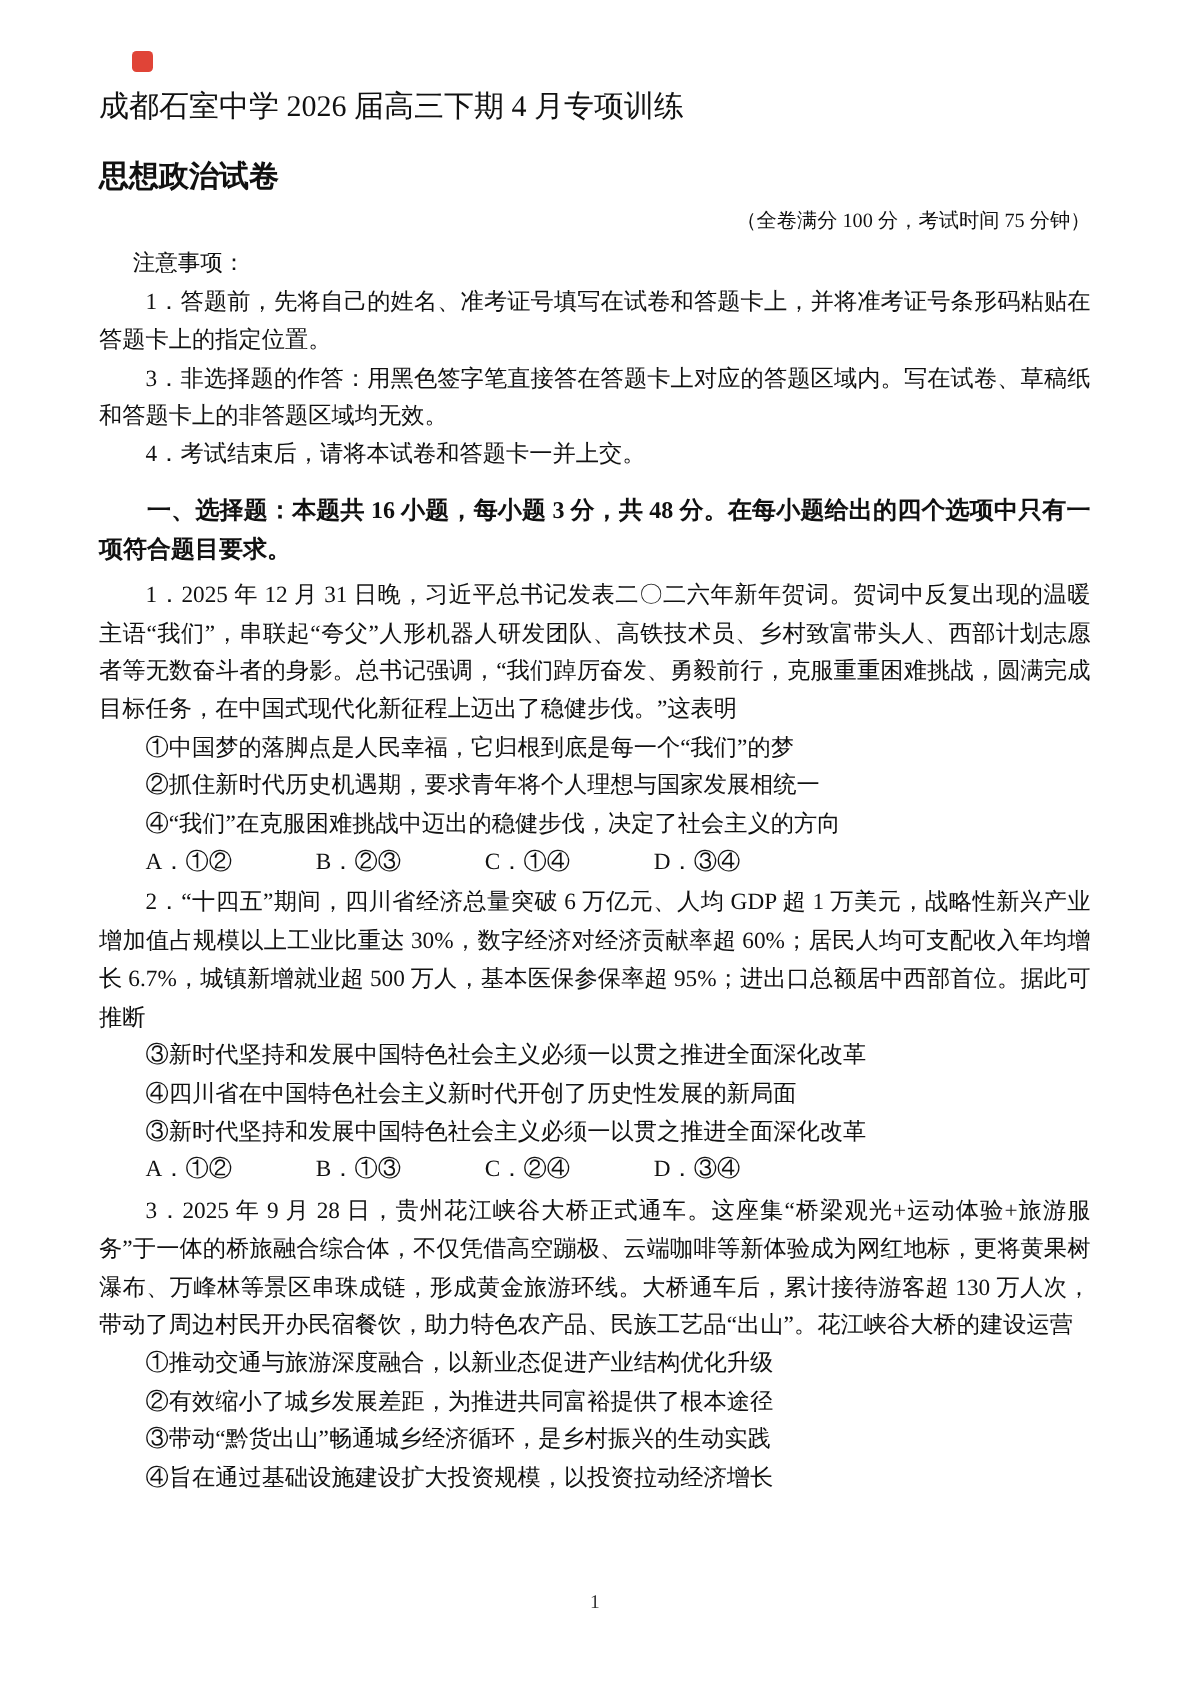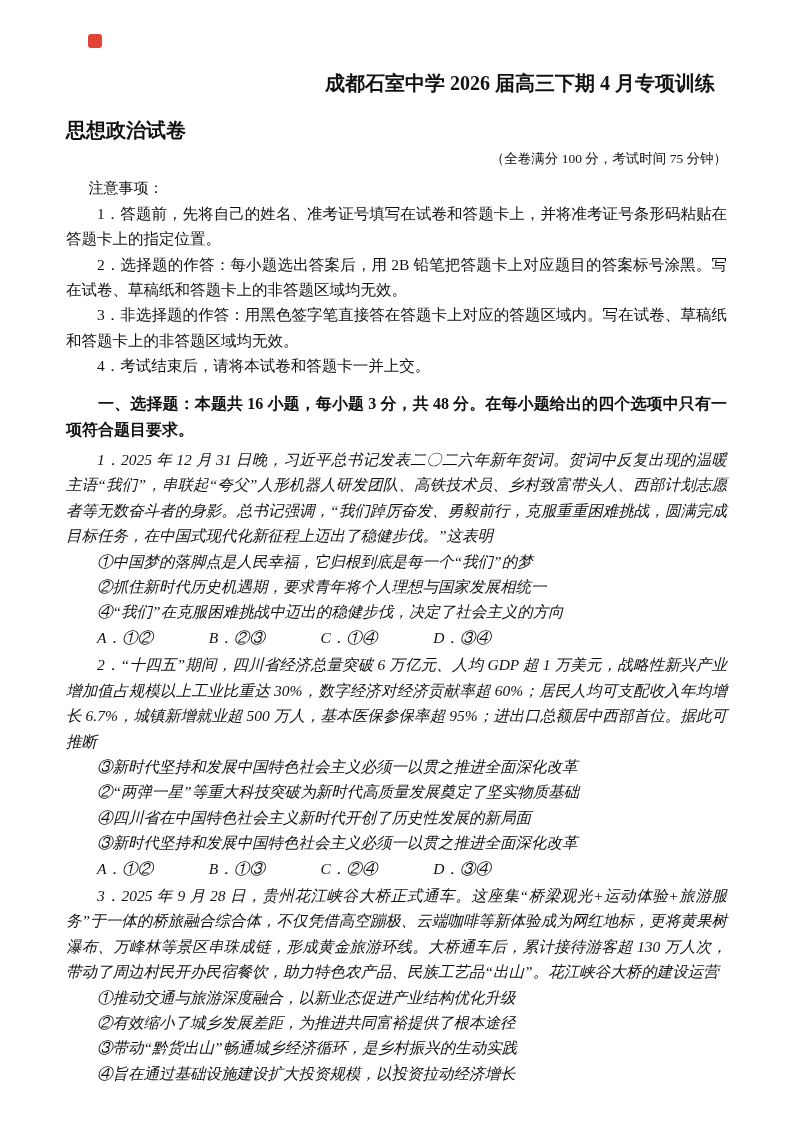--- a/index.html
+++ b/index.html
@@ -25,25 +25,25 @@
   .red-mark {
     position: absolute;
     left: 88px;
     top: 34px;
     width: 14px;
     height: 14px;
     background: #e04437;
     border-radius: 3px;
   }
   .title {
-    text-align: right;
-    font-weight: bold;
+    text-align: left;
+    font-weight: normal;
     font-size: 20px;
     line-height: 1.55;
-    margin: 12px;
+    margin: 0;
   }
   .subtitle {
     text-align: left;
     font-weight: bold;
     font-size: 20px;
     line-height: 1.5;
     margin: 16px 0 0 0;
   }
   .paren-note {
     text-align: right;
@@ -60,21 +60,21 @@
     text-indent: 2em;
     text-align: justify;
   }
   .section-heading {
     font-weight: bold;
     font-size: 16px;
     margin: 12px 0 4px 0;
     text-indent: 2em;
     text-align: justify;
   }
-  .question { margin-top: 2px; font-style: italic; }
+  .question { margin-top: 2px; }
   .opt {
     margin: 0;
     padding-left: 2em;
     text-align: justify;
   }
   .answer-row {
     margin: 0;
     padding-left: 2em;
     display: flex;
     column-gap: 3.6em;
@@ -95,21 +95,20 @@
 <div class="page">
 
   <div class="red-mark"></div>
 
   <p class="title">成都石室中学 2026 届高三下期 4 月专项训练</p>
   <p class="subtitle">思想政治试卷</p>
   <p class="paren-note">（全卷满分 100 分，考试时间 75 分钟）</p>
 
   <p class="notices-heading">注意事项：</p>
   <p class="para">1．答题前，先将自己的姓名、准考证号填写在试卷和答题卡上，并将准考证号条形码粘贴在答题卡上的指定位置。</p>
-  <p class="para">2．选择题的作答：每小题选出答案后，用 2B 铅笔把答题卡上对应题目的答案标号涂黑。写在试卷、草稿纸和答题卡上的非答题区域均无效。</p>
   <p class="para">3．非选择题的作答：用黑色签字笔直接答在答题卡上对应的答题区域内。写在试卷、草稿纸和答题卡上的非答题区域均无效。</p>
   <p class="para">4．考试结束后，请将本试卷和答题卡一并上交。</p>
 
   <p class="section-heading">一、选择题：本题共 16 小题，每小题 3 分，共 48 分。在每小题给出的四个选项中只有一项符合题目要求。</p>
 
   <div class="question">
     <p class="para">1．2025 年 12 月 31 日晚，习近平总书记发表二〇二六年新年贺词。贺词中反复出现的温暖主语“我们”，串联起“夸父”人形机器人研发团队、高铁技术员、乡村致富带头人、西部计划志愿者等无数奋斗者的身影。总书记强调，“我们踔厉奋发、勇毅前行，克服重重困难挑战，圆满完成目标任务，在中国式现代化新征程上迈出了稳健步伐。”这表明</p>
     <p class="opt">①中国梦的落脚点是人民幸福，它归根到底是每一个“我们”的梦</p>
     <p class="opt">②抓住新时代历史机遇期，要求青年将个人理想与国家发展相统一</p>
     <p class="opt">④“我们”在克服困难挑战中迈出的稳健步伐，决定了社会主义的方向</p>
@@ -117,21 +116,20 @@
       <span>A．①②</span>
       <span>B．②③</span>
       <span>C．①④</span>
       <span>D．③④</span>
     </p>
   </div>
 
   <div class="question">
     <p class="para">2．“十四五”期间，四川省经济总量突破 6 万亿元、人均 GDP 超 1 万美元，战略性新兴产业增加值占规模以上工业比重达 30%，数字经济对经济贡献率超 60%；居民人均可支配收入年均增长 6.7%，城镇新增就业超 500 万人，基本医保参保率超 95%；进出口总额居中西部首位。据此可推断</p>
     <p class="opt">③新时代坚持和发展中国特色社会主义必须一以贯之推进全面深化改革</p>
-    <p class="opt">②“两弹一星”等重大科技突破为新时代高质量发展奠定了坚实物质基础</p>
     <p class="opt">④四川省在中国特色社会主义新时代开创了历史性发展的新局面</p>
     <p class="opt">③新时代坚持和发展中国特色社会主义必须一以贯之推进全面深化改革</p>
     <p class="answer-row">
       <span>A．①②</span>
       <span>B．①③</span>
       <span>C．②④</span>
       <span>D．③④</span>
     </p>
   </div>
 

